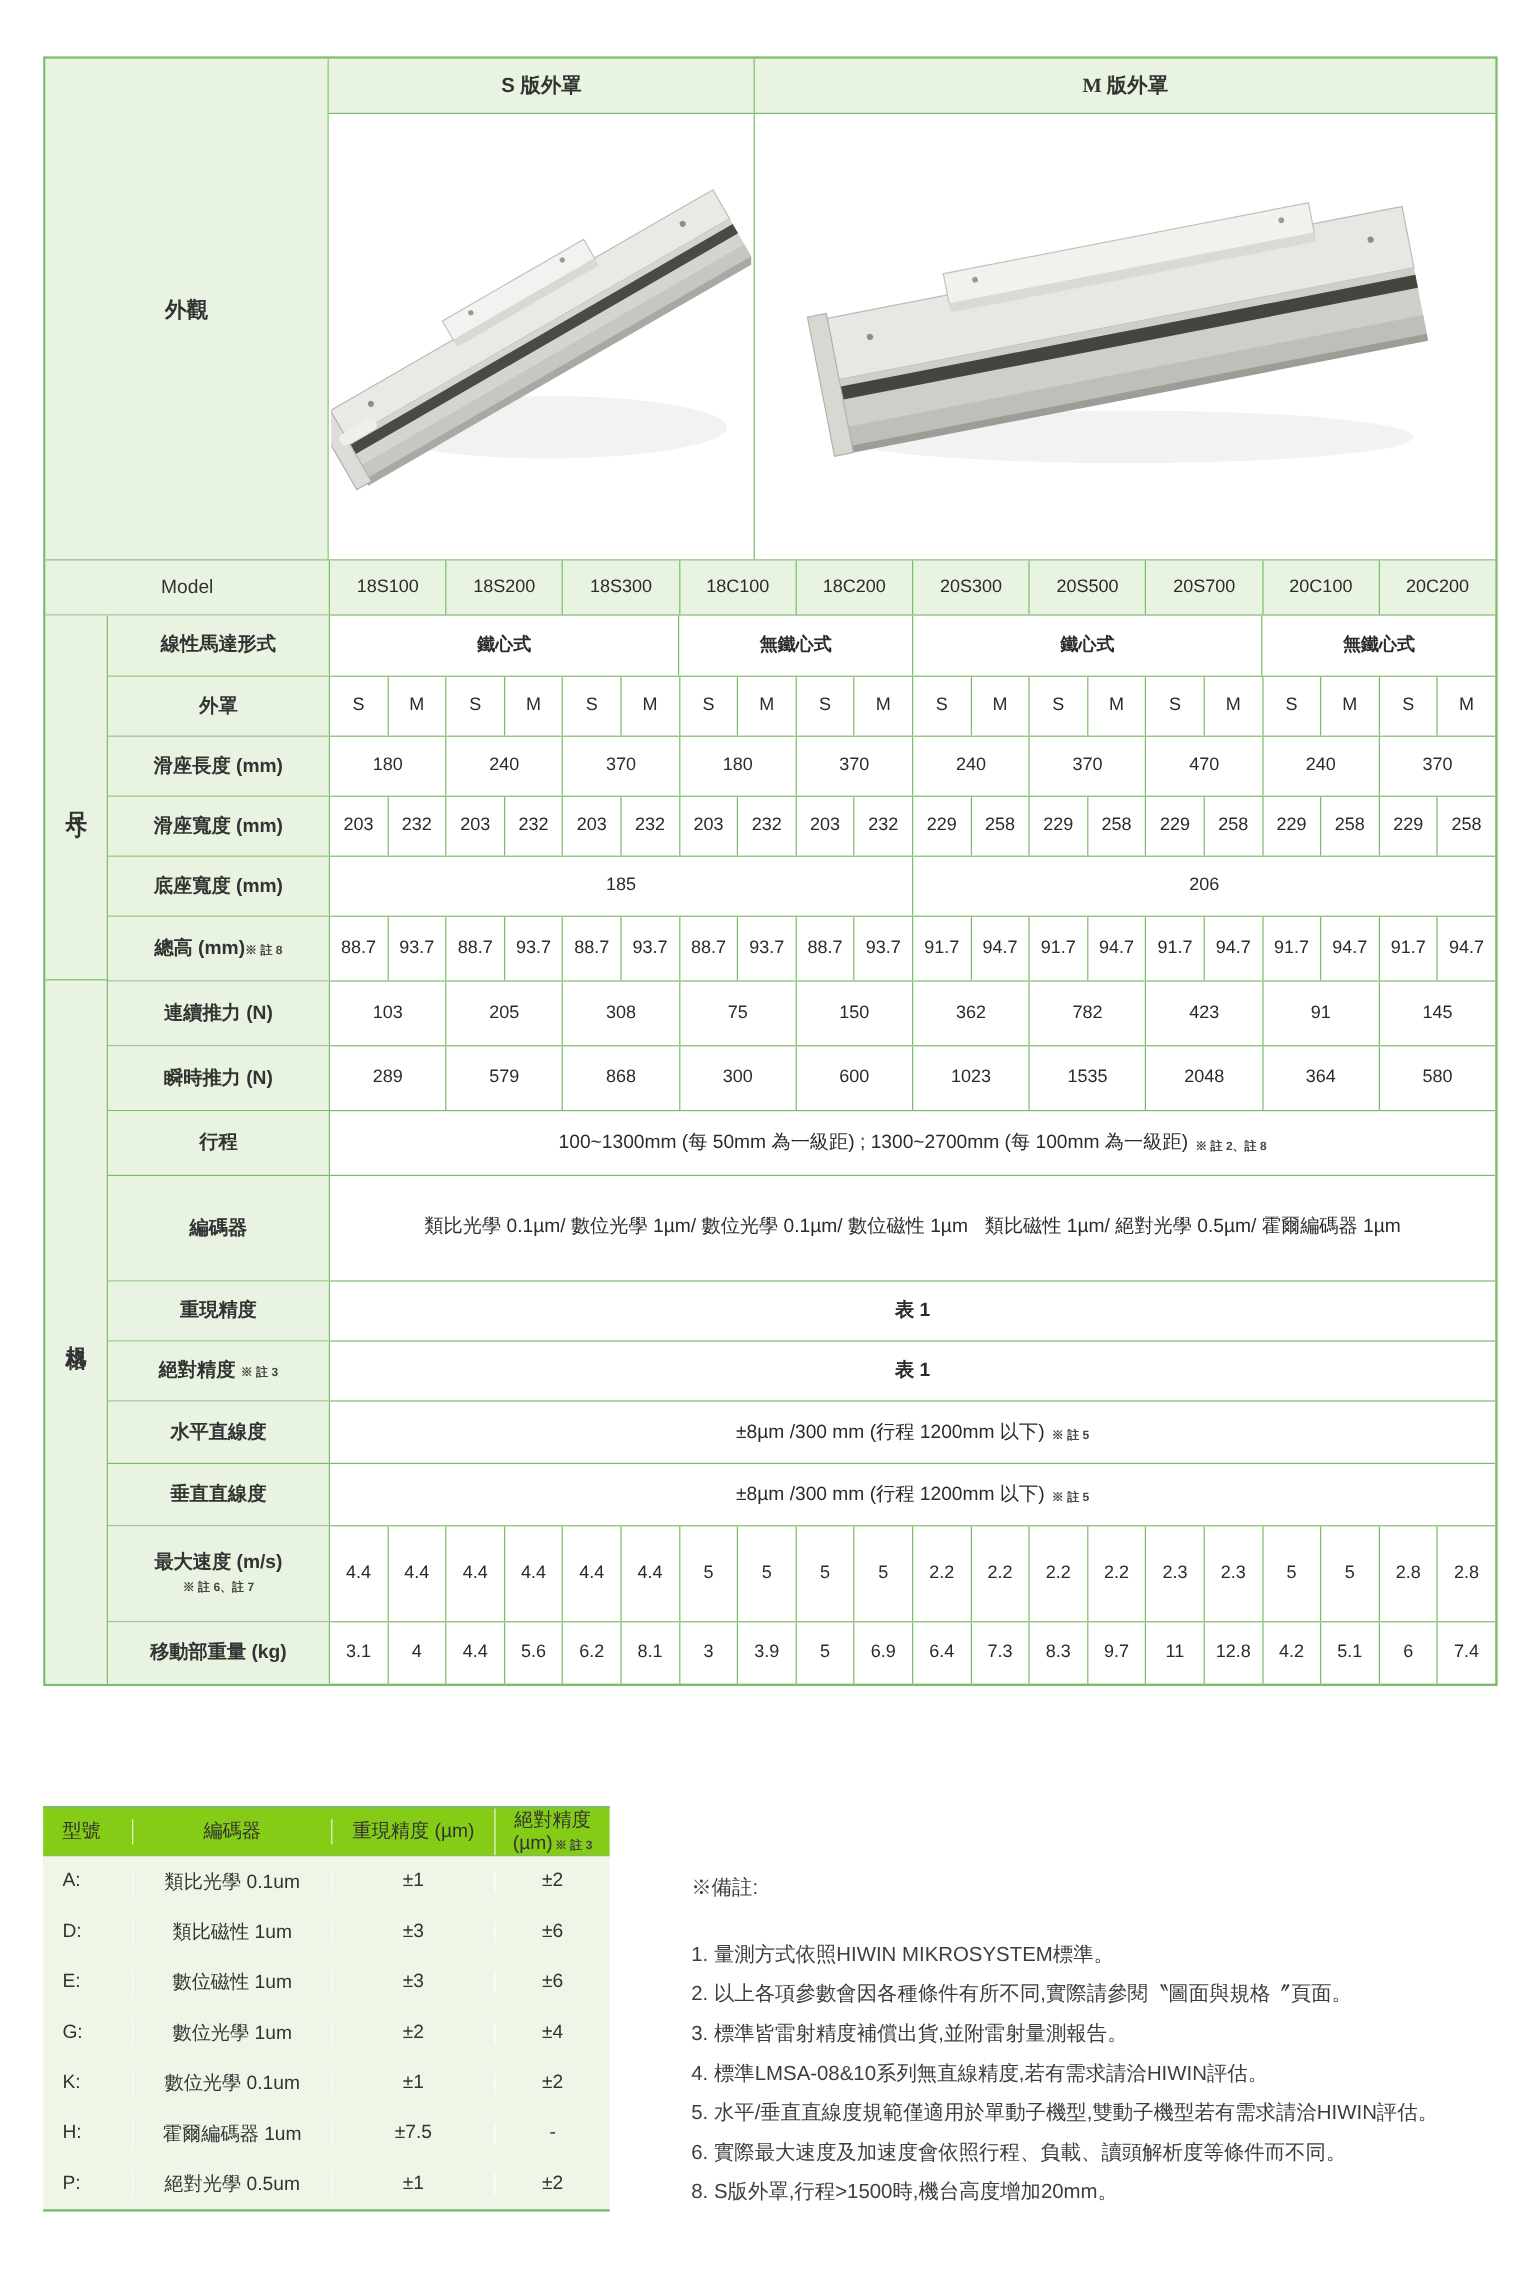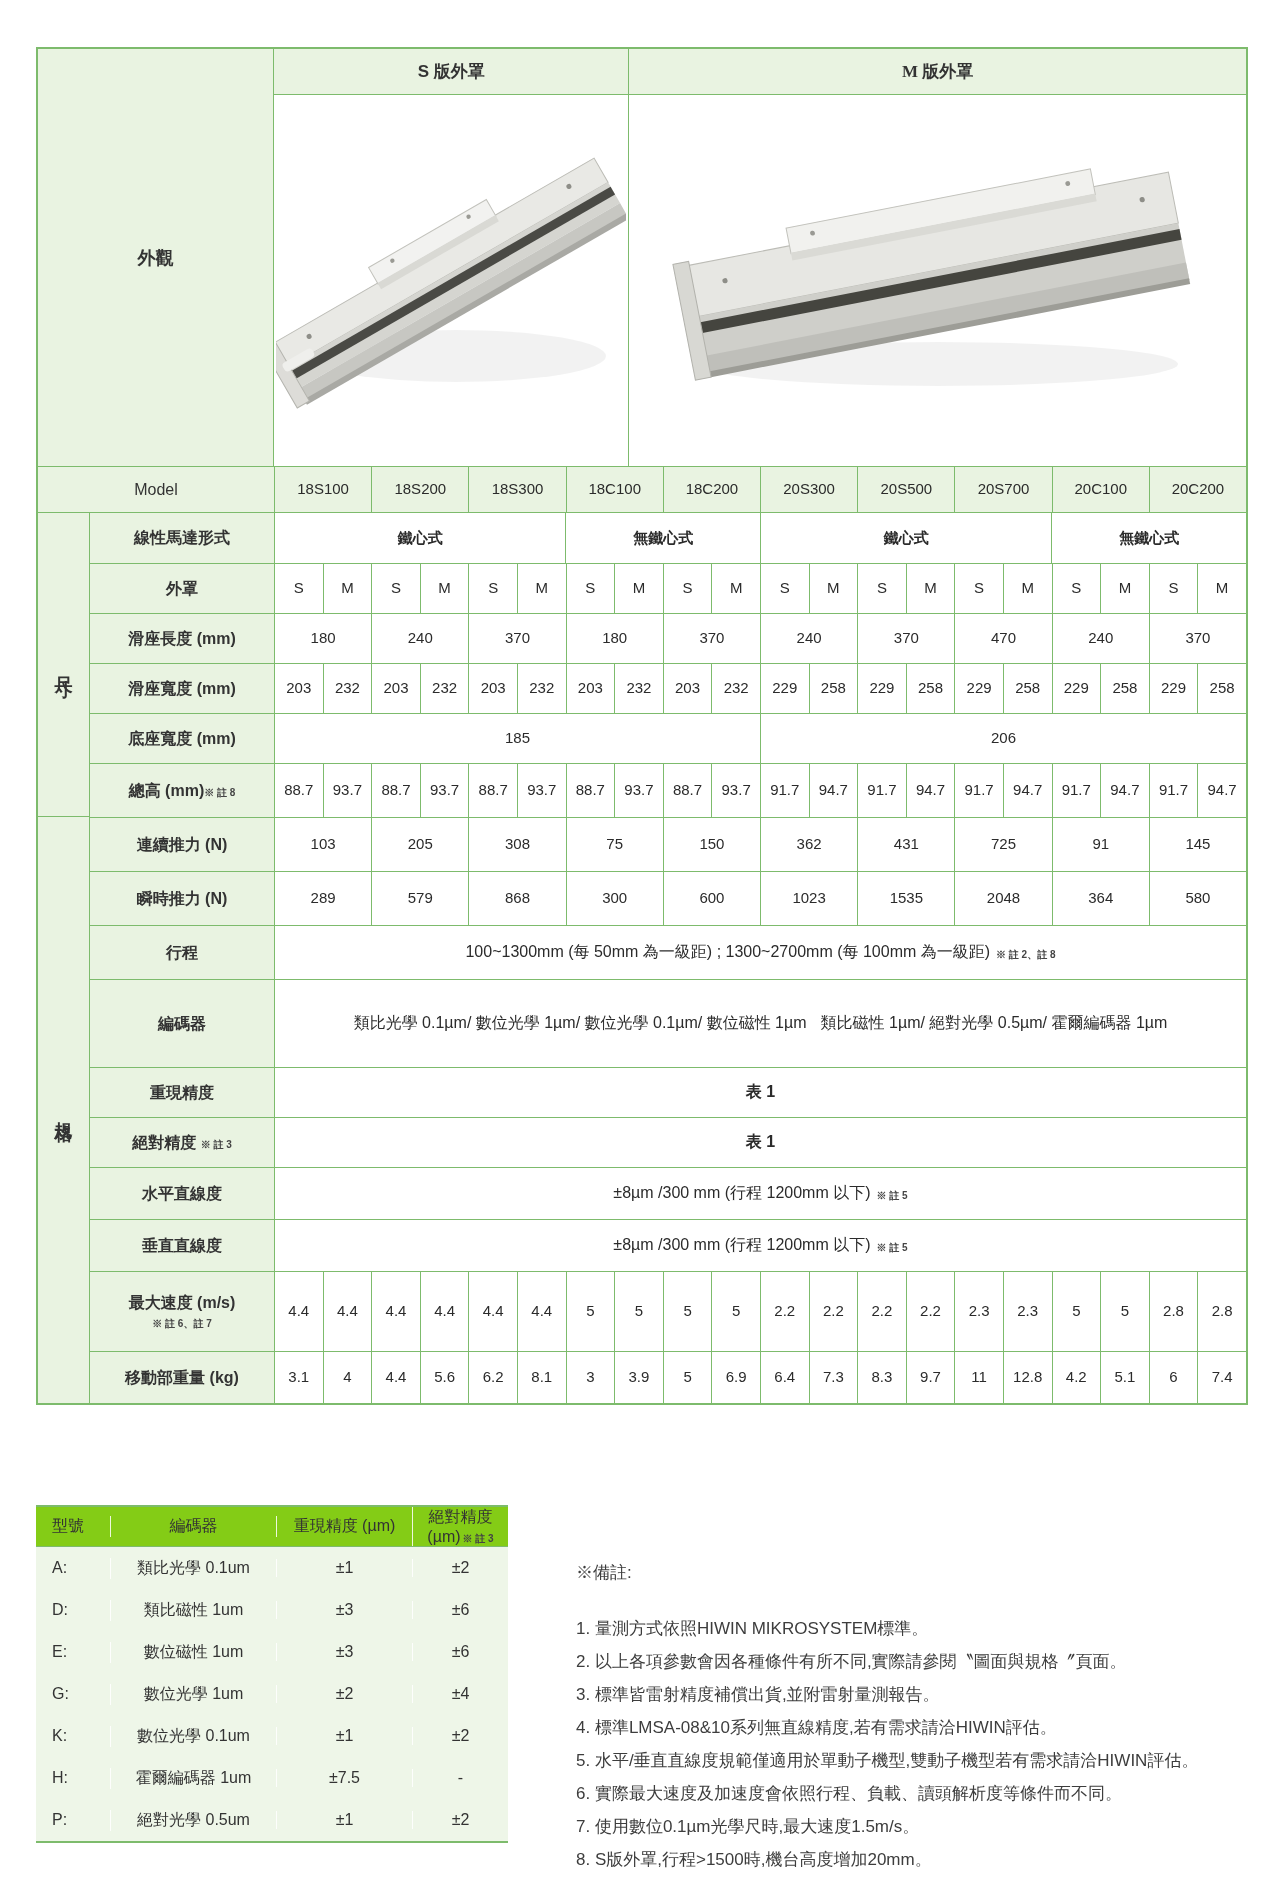--- a/index.html
+++ b/index.html
@@ -268,22 +268,22 @@
 
         <div class="srow h54">
           <div class="slabel">連續推力 (N)</div>
           <div class="cells">
               <div class="dcell sp2">103</div>
               <div class="dcell sp2">205</div>
               <div class="dcell sp2">308</div>
               <div class="dcell sp2">75</div>
               <div class="dcell sp2">150</div>
               <div class="dcell sp2">362</div>
-              <div class="dcell sp2">431</div>
-              <div class="dcell sp2">725</div>
+              <div class="dcell sp2">782</div>
+              <div class="dcell sp2">423</div>
               <div class="dcell sp2">91</div>
               <div class="dcell sp2">145</div>
             </div>
         </div>
 
         <div class="srow h54">
           <div class="slabel">瞬時推力 (N)</div>
           <div class="cells">
               <div class="dcell sp2">289</div>
               <div class="dcell sp2">579</div>
@@ -456,18 +456,17 @@
 
   <div class="notes">
     <div class="notes-title">※備註:</div>
     <div>
         <div class="note-item">1. 量測方式依照HIWIN MIKROSYSTEM標準。</div>
         <div class="note-item">2. 以上各項參數會因各種條件有所不同,實際請參閱〝圖面與規格〞頁面。</div>
         <div class="note-item">3. 標準皆雷射精度補償出貨,並附雷射量測報告。</div>
         <div class="note-item">4. 標準LMSA-08&amp;10系列無直線精度,若有需求請洽HIWIN評估。</div>
         <div class="note-item">5. 水平/垂直直線度規範僅適用於單動子機型,雙動子機型若有需求請洽HIWIN評估。</div>
         <div class="note-item">6. 實際最大速度及加速度會依照行程、負載、讀頭解析度等條件而不同。</div>
-        <div class="note-item">7. 使用數位0.1µm光學尺時,最大速度1.5m/s。</div>
         <div class="note-item">8. S版外罩,行程&gt;1500時,機台高度增加20mm。</div>
       </div>
   </div>
 
 </div>
 
 </body></html>

